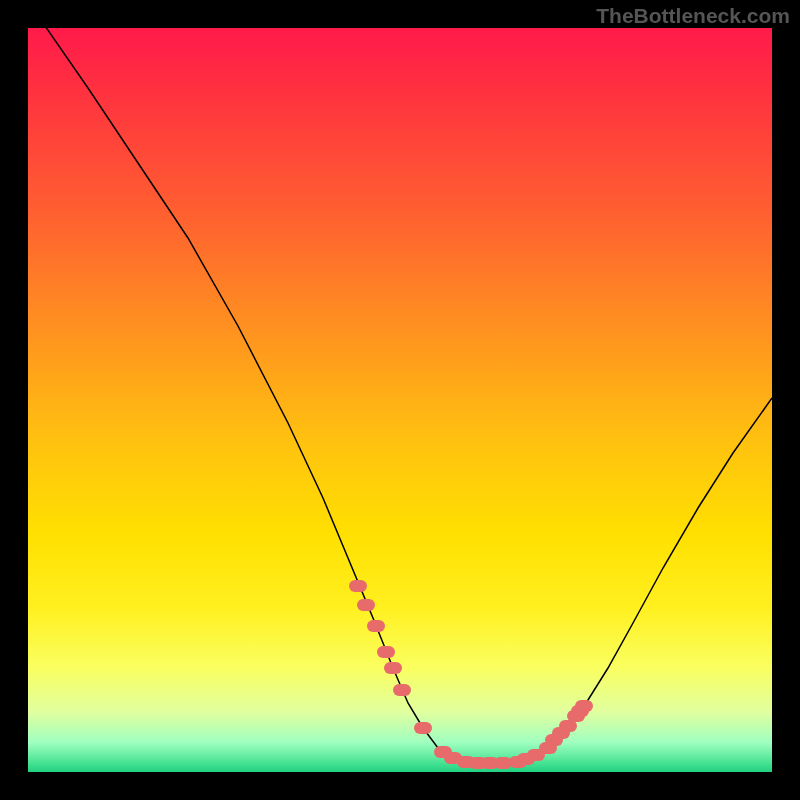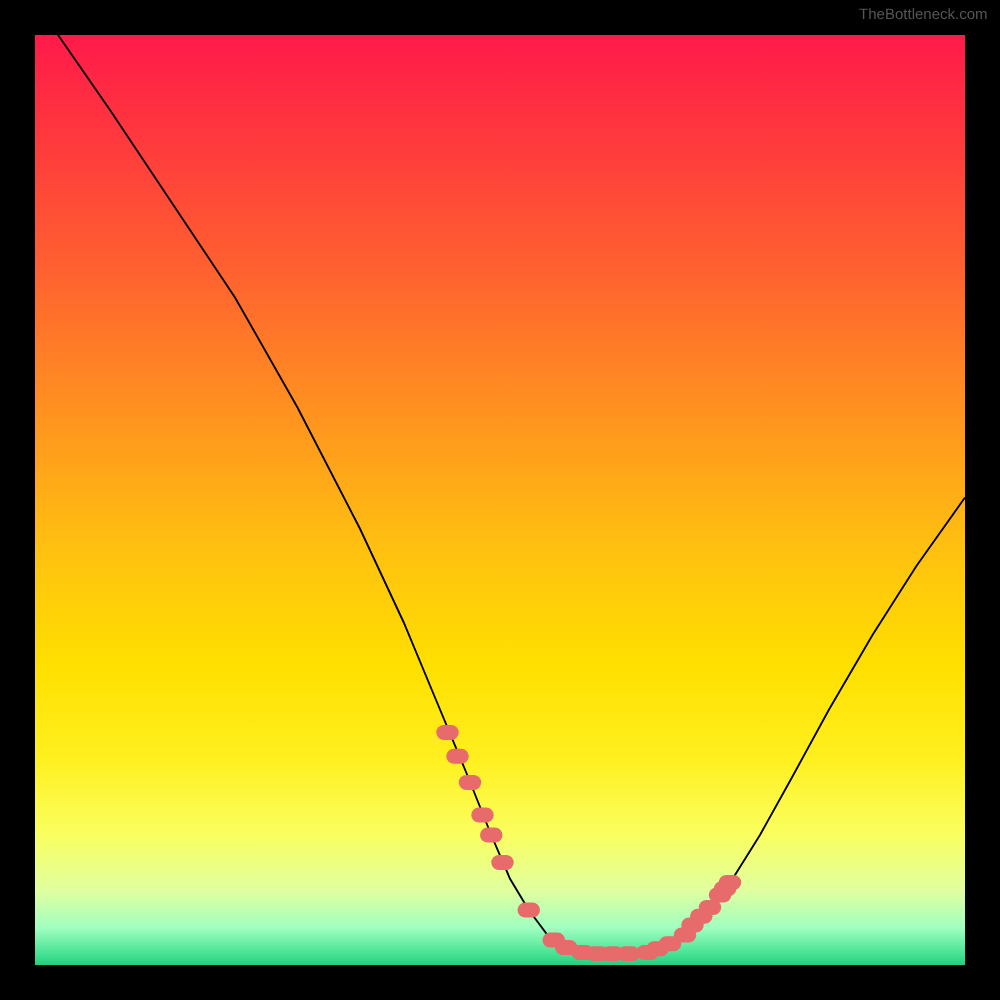--- a/index.html
+++ b/index.html
@@ -9,22 +9,22 @@
     background: #000;
     position: relative;
     font-family: Arial, sans-serif;
     overflow: hidden;
   }
   .watermark {
     position: absolute;
     top: 4px;
     right: 10px;
     color: #555;
-    font-size: 12px;
-    font-weight: 400;
+    font-size: 21px;
+    font-weight: 700;
     z-index: 10;
     text-align: center;
   }
   .plot-area {
     position: absolute;
     left: 28px;
     top: 28px;
     width: 744px;
     height: 744px;
     overflow: hidden;

